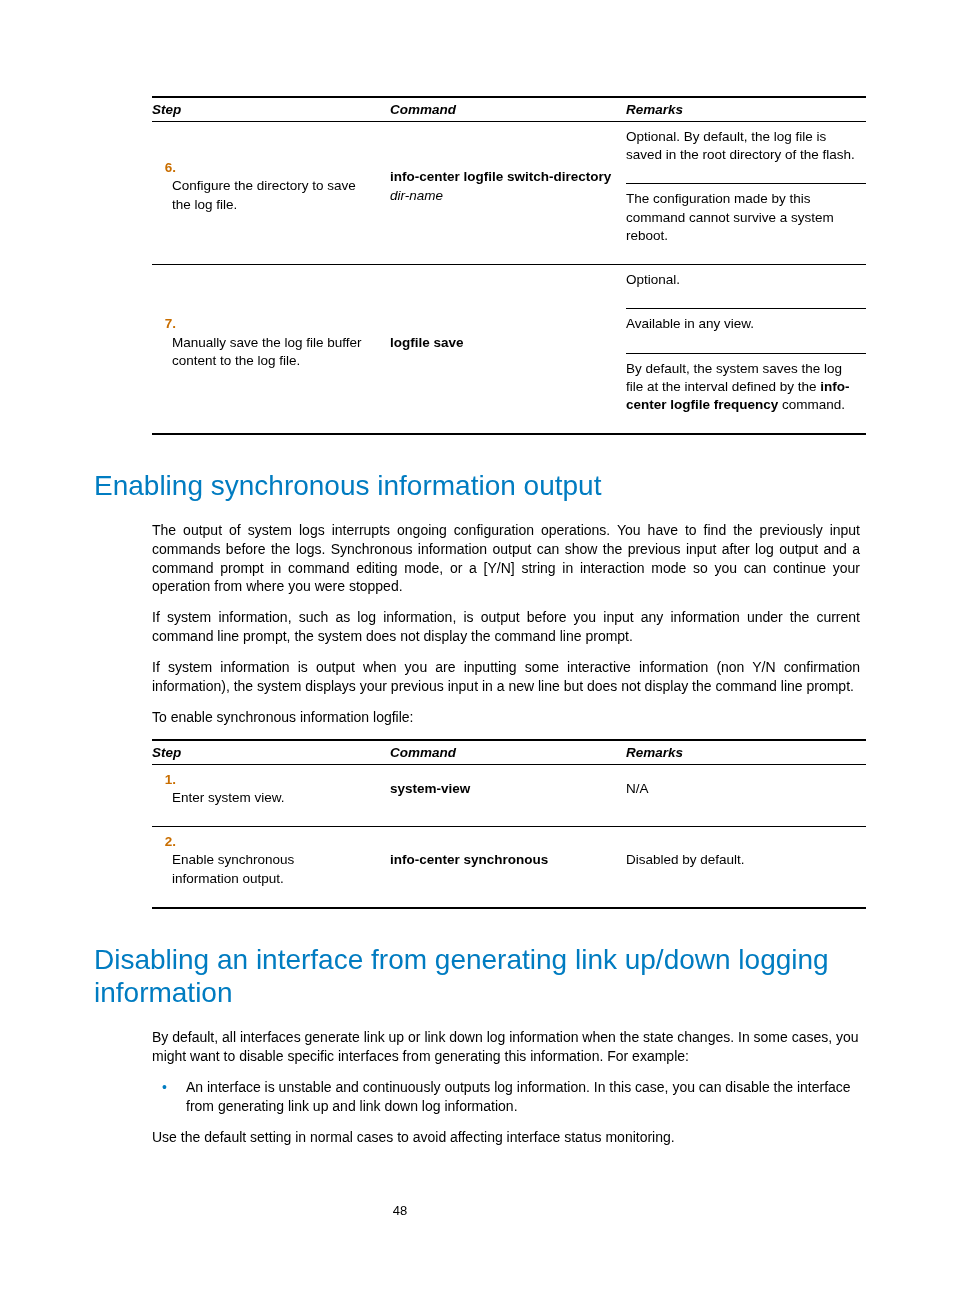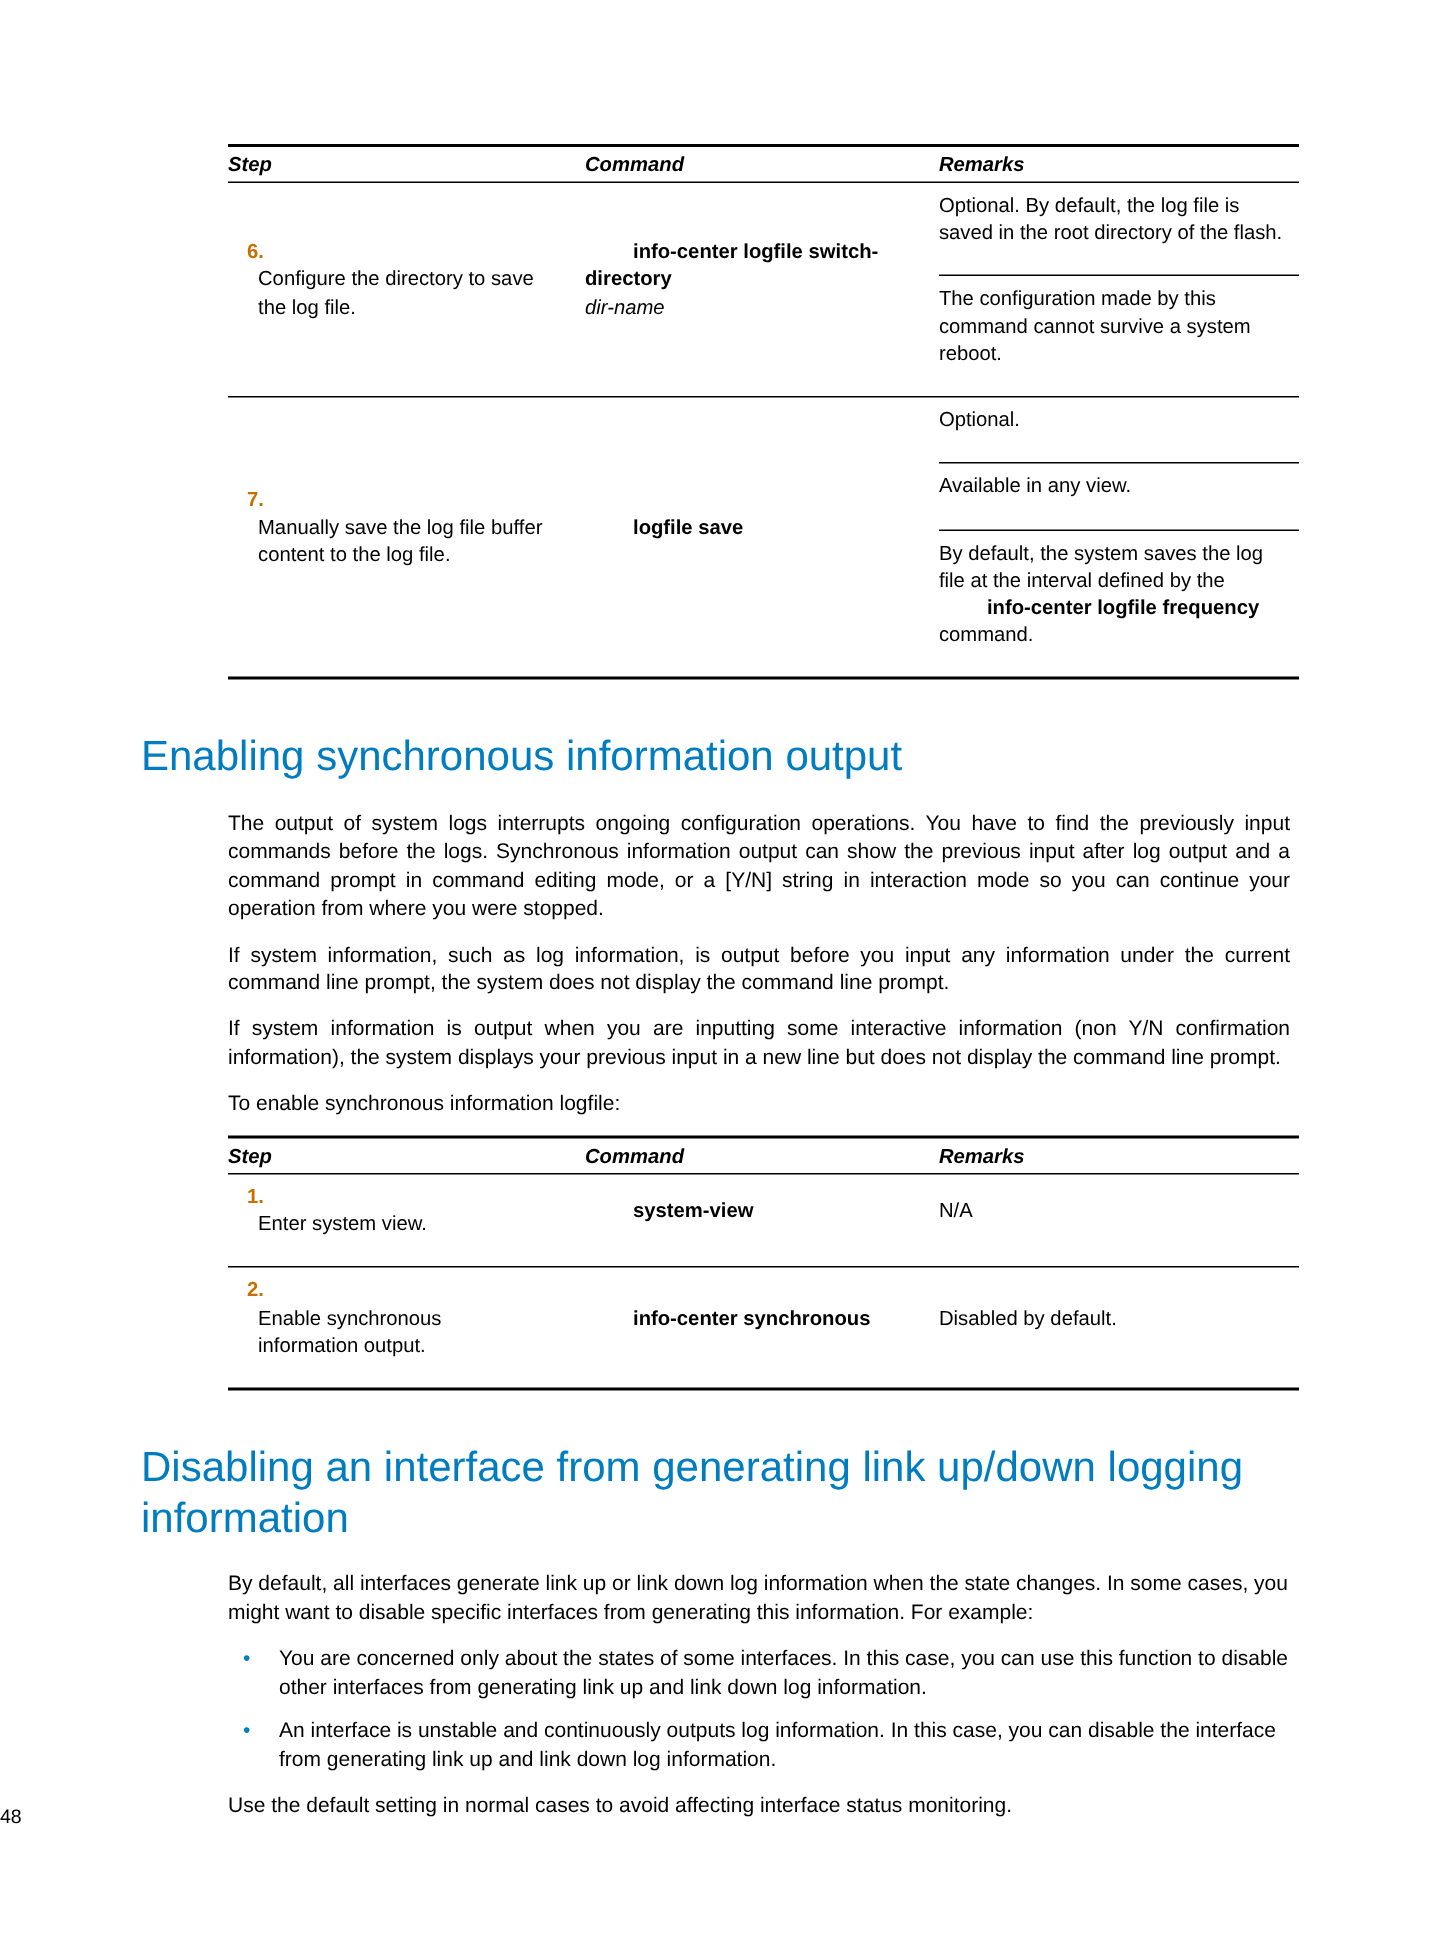--- a/index.html
+++ b/index.html
@@ -49,21 +49,21 @@
   font-weight: bold;
   color: #c96e00;
   vertical-align: top;
 }
 .step-text {
   display: inline-block;
   width: 190px;
   margin-left: 20px;
   vertical-align: top;
 }
-.cmd-bold { font-weight: bold; margin-left: 32px; }
+.cmd-bold { font-weight: bold; }
 .cmd-italic { font-style: italic; }
 h1 {
   font-weight: normal;
   color: #007cc1;
   font-size: 28px;
   margin: 34px 0 18px 0;
   line-height: 1.2;
 }
 p.body {
   margin: 0 0 12px 58px;
@@ -89,20 +89,21 @@
   left: 10px;
   top: 0;
   color: #007cc1;
   font-size: 14px;
 }
 .pagenum {
   position: absolute;
   bottom: 78px;
   left: 0;
   width: 800px;
+  text-align: center;
   font-size: 13px;
 }
 </style>
 </head>
 <body>
 
 <div class="page">
 
 <table>
   <colgroup>
@@ -187,21 +188,20 @@
     <td>Disabled by default.</td>
   </tr>
 </tbody>
     </table>
 
 <h1>Disabling an interface from generating link up/down logging information</h1>
 
 <p class="body">By default, all interfaces generate link up or link down log information when the state changes. In some cases, you might want to disable specific interfaces from generating this information. For example:</p>
 
 <ul class="bullets">
-  <li>You are concerned only about the states of some interfaces. In this case, you can use this function to disable other interfaces from generating link up and link down log information.</li>
   <li>An interface is unstable and continuously outputs log information. In this case, you can disable the interface from generating link up and link down log information.</li>
 </ul>
 
 <p class="body">Use the default setting in normal cases to avoid affecting interface status monitoring.</p>
 
 </div>
 
 <div class="pagenum">48</div>
 
 </body></html>

